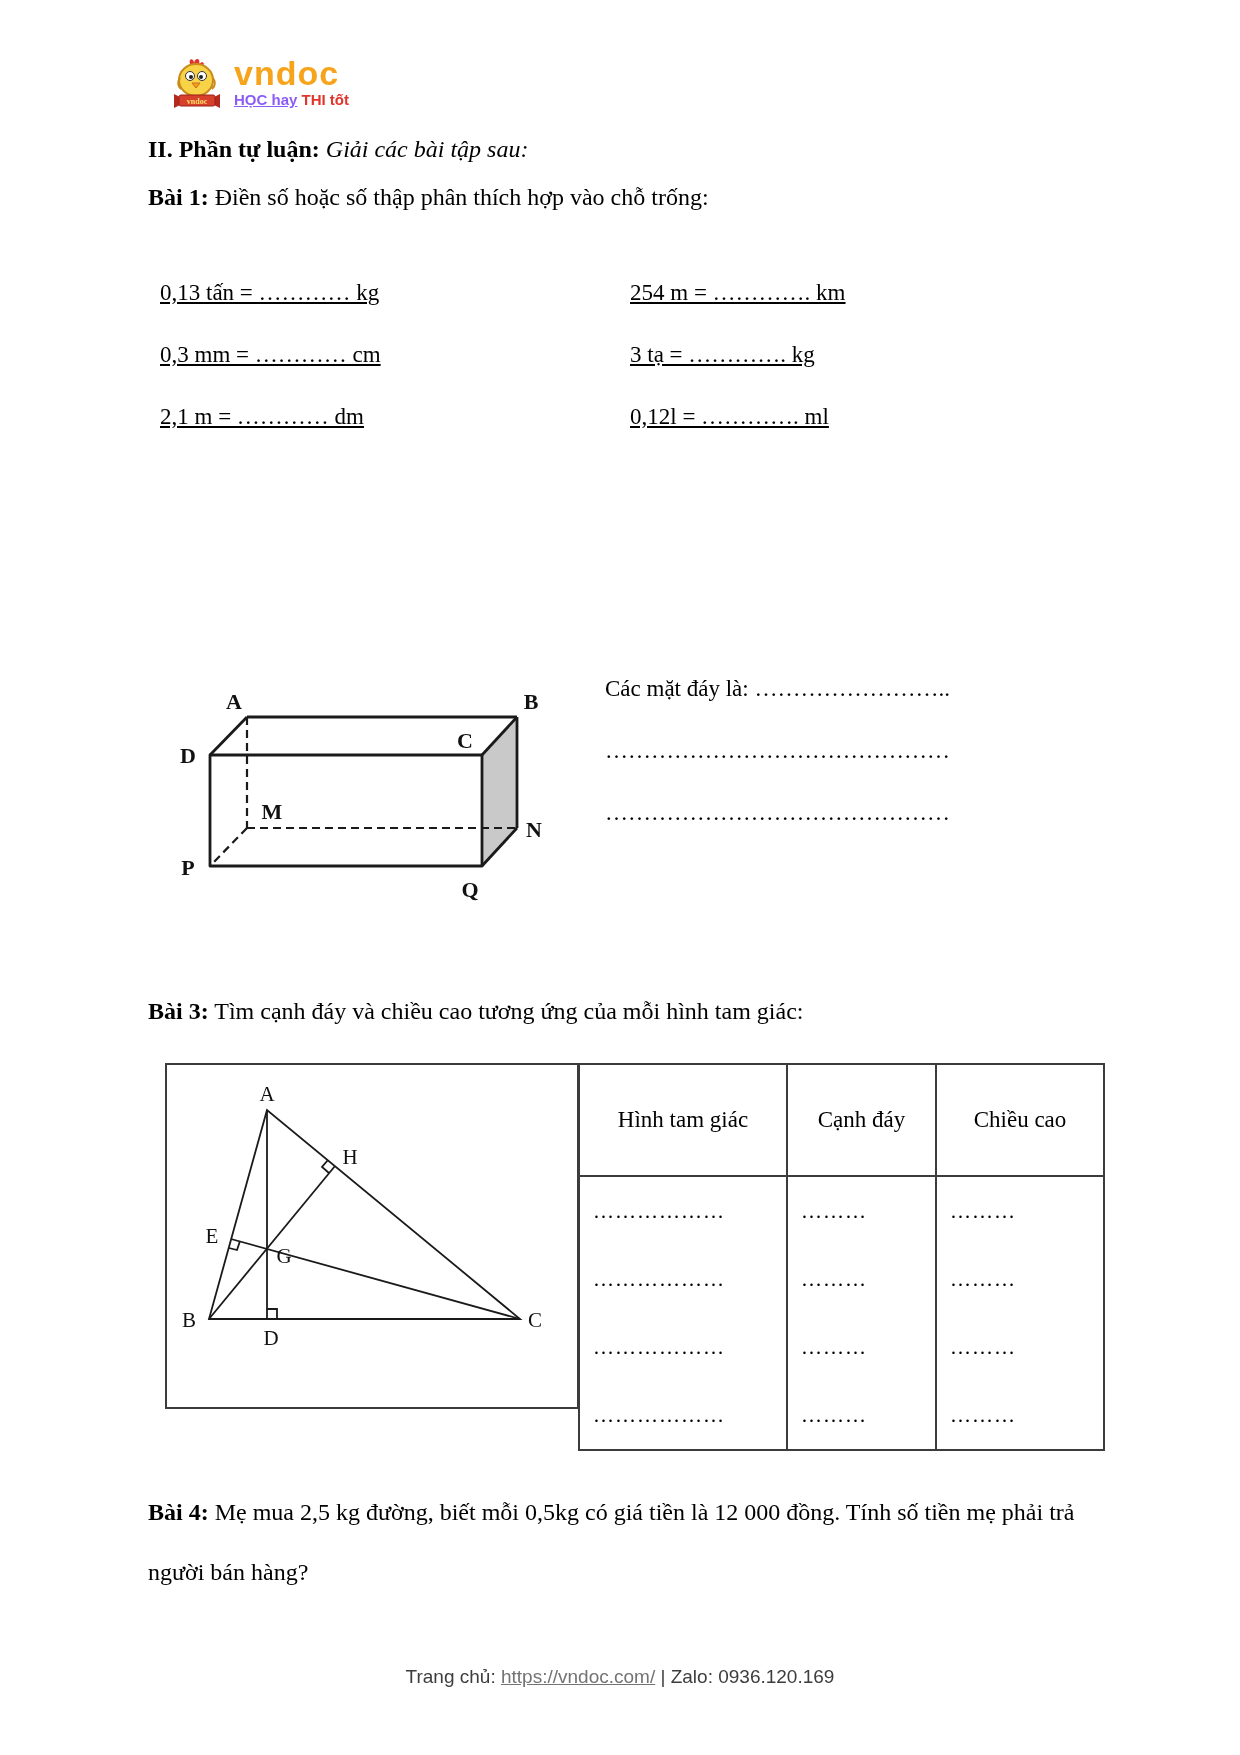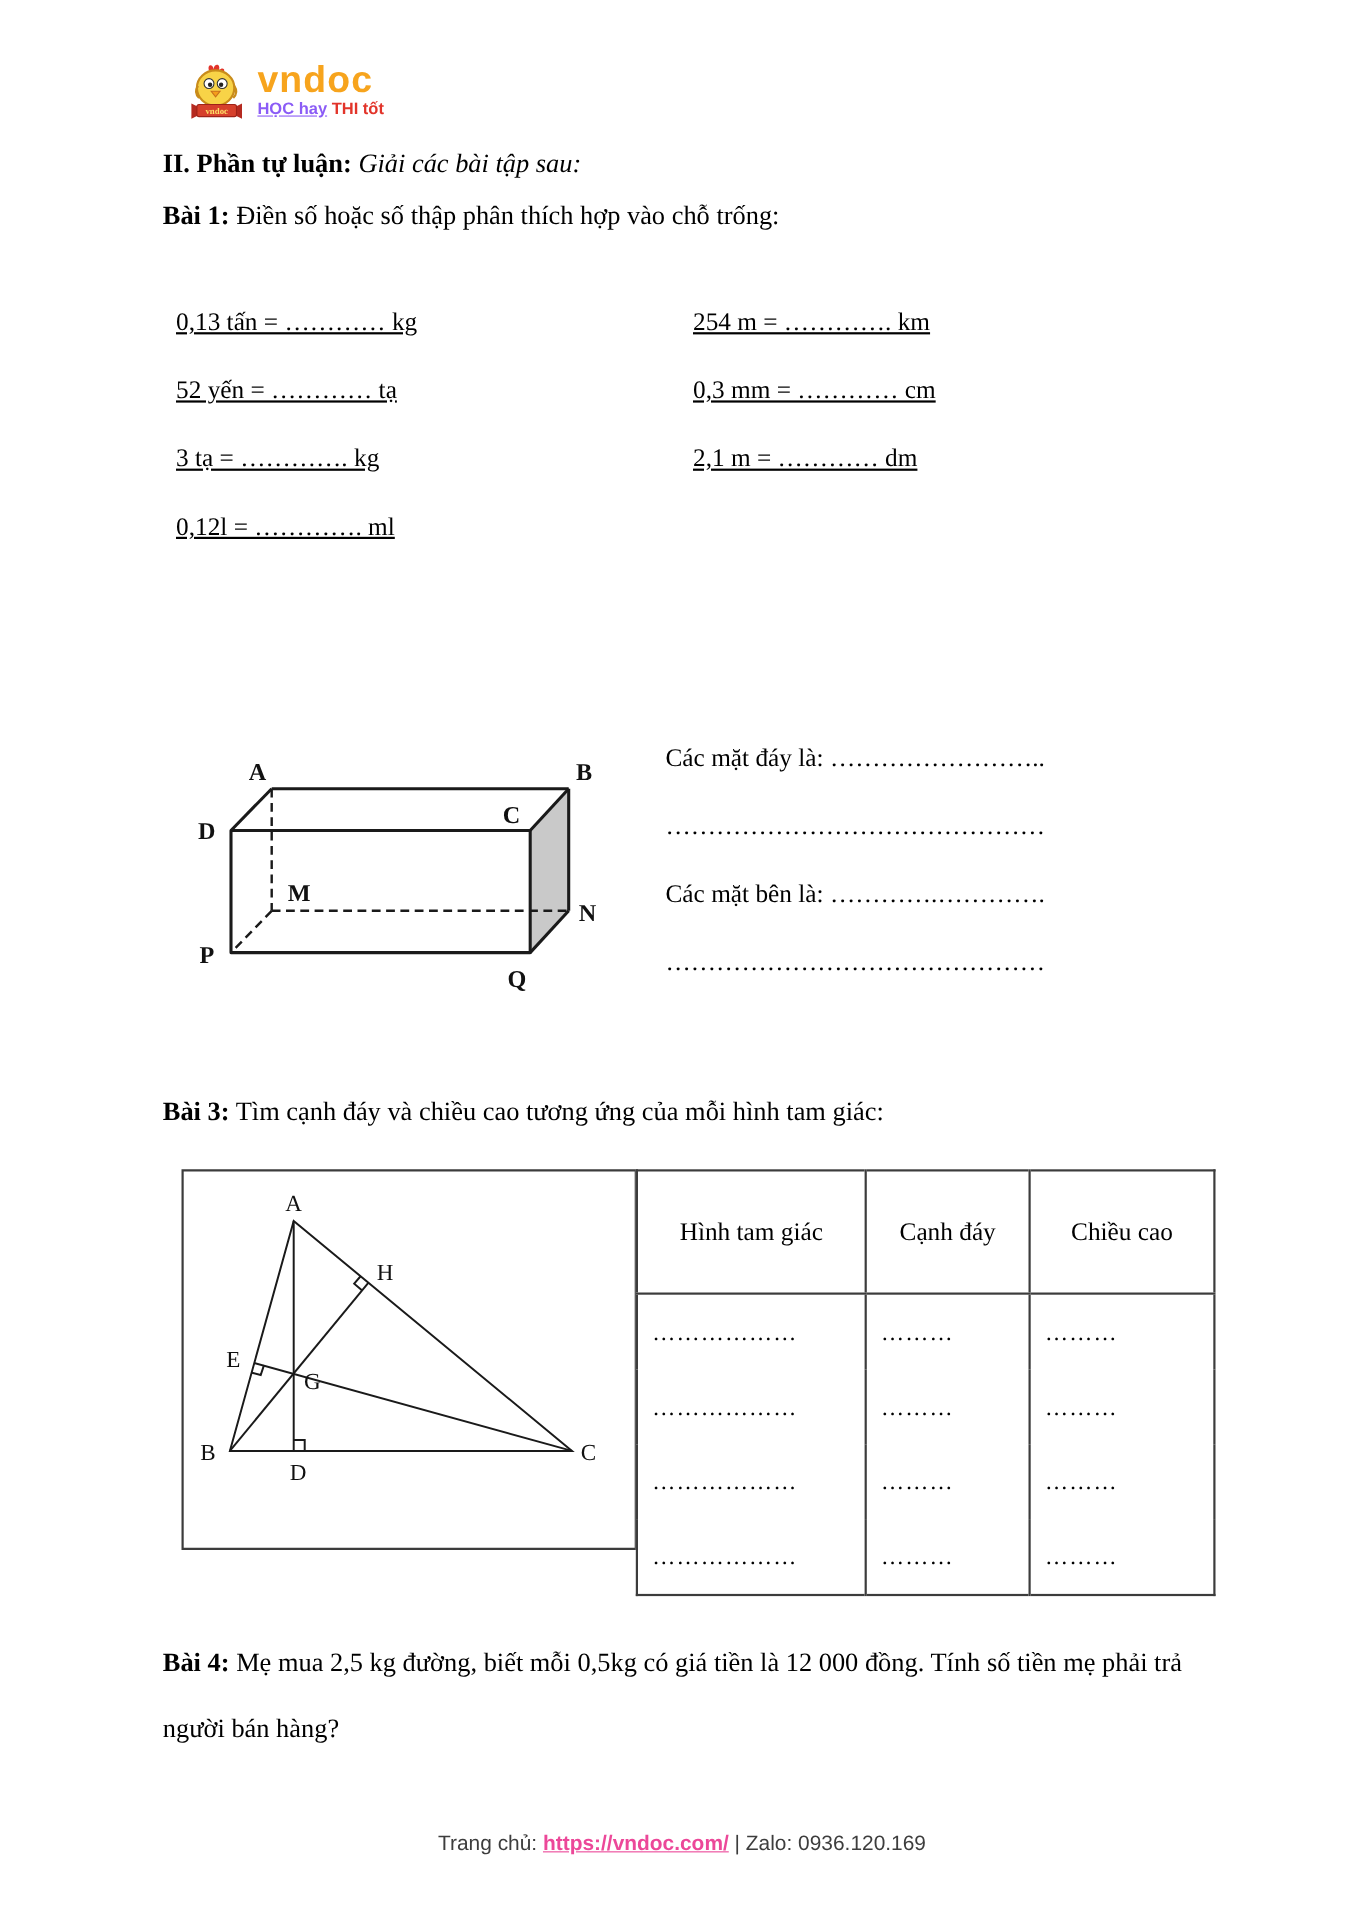--- a/index.html
+++ b/index.html
@@ -54,21 +54,21 @@
   }
   table.b3 td:first-child{border-left:none;}
   
   .bai4{position:absolute;left:148px;top:1482px;width:962px;font-size:24px;line-height:60px;}
   
   .footer{
     position:absolute;left:0;top:1666px;width:100%;text-align:center;
     font-family:"Liberation Sans","DejaVu Sans",sans-serif;
     font-size:19px;color:#3d3d3d;
   }
-  .footer a{color:#ec4899;text-decoration:underline;font-weight:bold;}
+  .footer a{color:#737373;text-decoration:underline;}
   svg text{font-family:"Liberation Serif","DejaVu Serif",serif;}
 </style>
 </head>
 <body>
 
 <div class="page">
 
   <div class="logo">
     <svg width="58" height="54" viewBox="0 0 58 54">
 
@@ -102,21 +102,20 @@
   </div>
 
   <div class="h-row" style="top:184px;">
     <span class="bold">Bài 1:</span>
     <span>Điền số hoặc số thập phân thích hợp vào chỗ trống:</span>
   </div>
 
   <div class="conv-grid">
     <div class="conv-item">0,13 tấn = ………… kg</div>
     <div class="conv-item">254 m = …………. km</div>
-    <div class="conv-item">52 yến = ………… tạ</div>
     <div class="conv-item">0,3 mm = ………… cm</div>
     <div class="conv-item">3 tạ = …………. kg</div>
     <div class="conv-item">2,1 m = ………… dm</div>
     <div class="conv-item">0,12l = …………. ml</div>
   </div>
 
 
   <svg class="box-svg" width="410" height="262" viewBox="0 0 410 262">
 
     <polygon points="332,110 367,72 367,183 332,221" fill="#c9c9c9"></polygon>
@@ -144,21 +143,20 @@
       <text x="122" y="174">M</text>
       <text x="384" y="192">N</text>
       <text x="38" y="230">P</text>
       <text x="320" y="252">Q</text>
     </g>
   </svg>
 
   <div class="bai2-answers">
     <div>Các mặt đáy là: ……………………..</div>
     <div>………………………………………..</div>
-    <div>Các mặt bên là: ………….………….</div>
     <div>………………………………………..</div>
   </div>
 
   <div class="h-row" style="top:998px;">
     <span class="bold">Bài 3:</span>
     <span>Tìm cạnh đáy và chiều cao tương ứng của mỗi hình tam giác:</span>
   </div>
 
   <div class="fig3">
     <div class="tri-panel">

